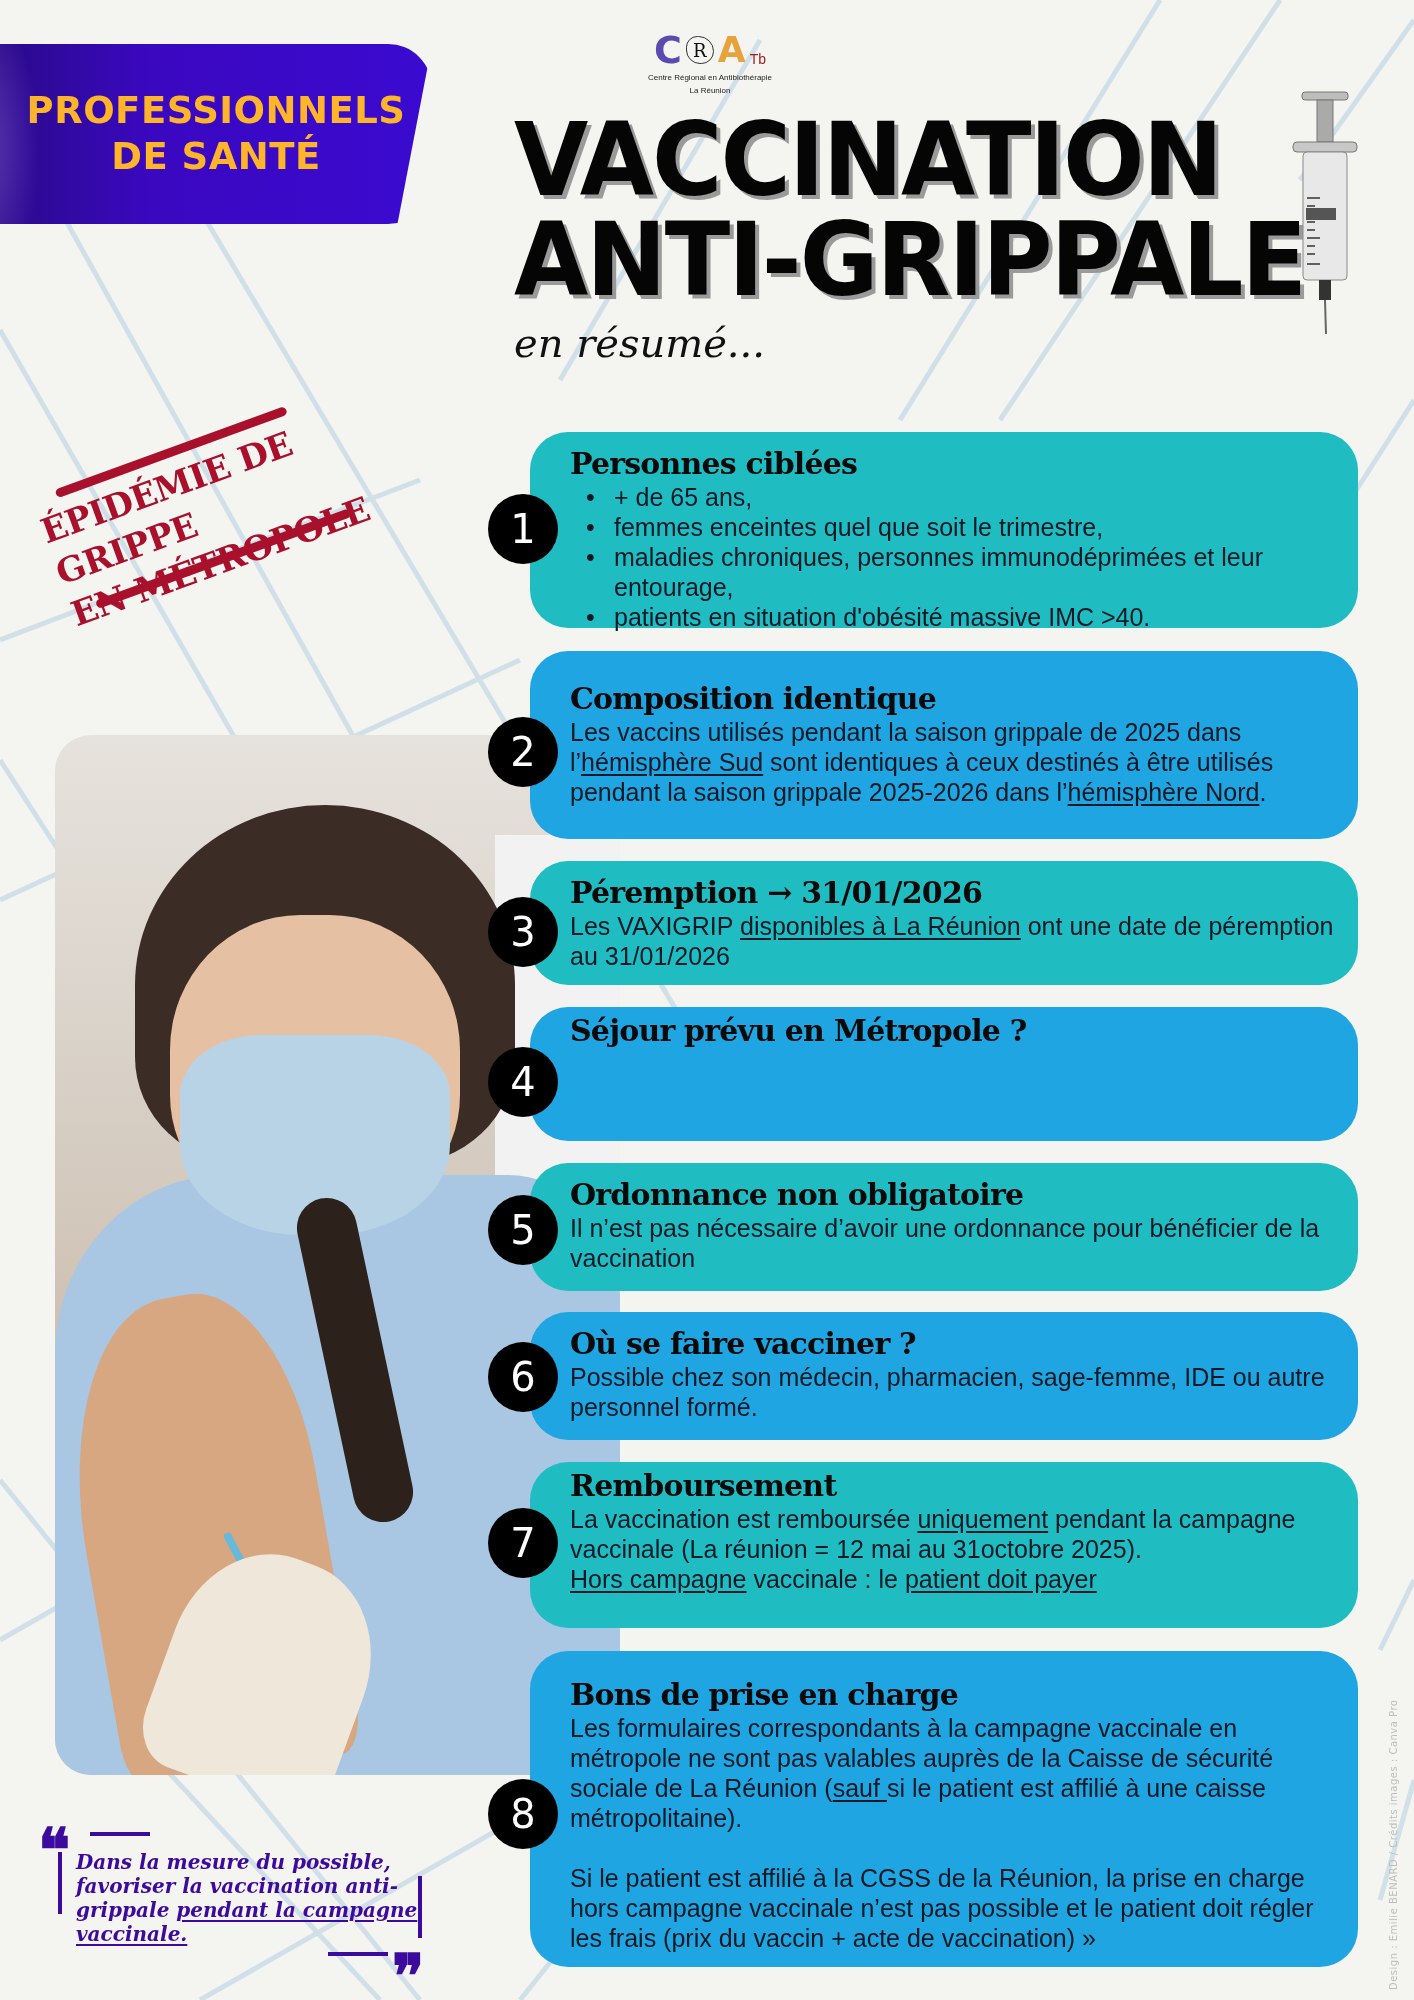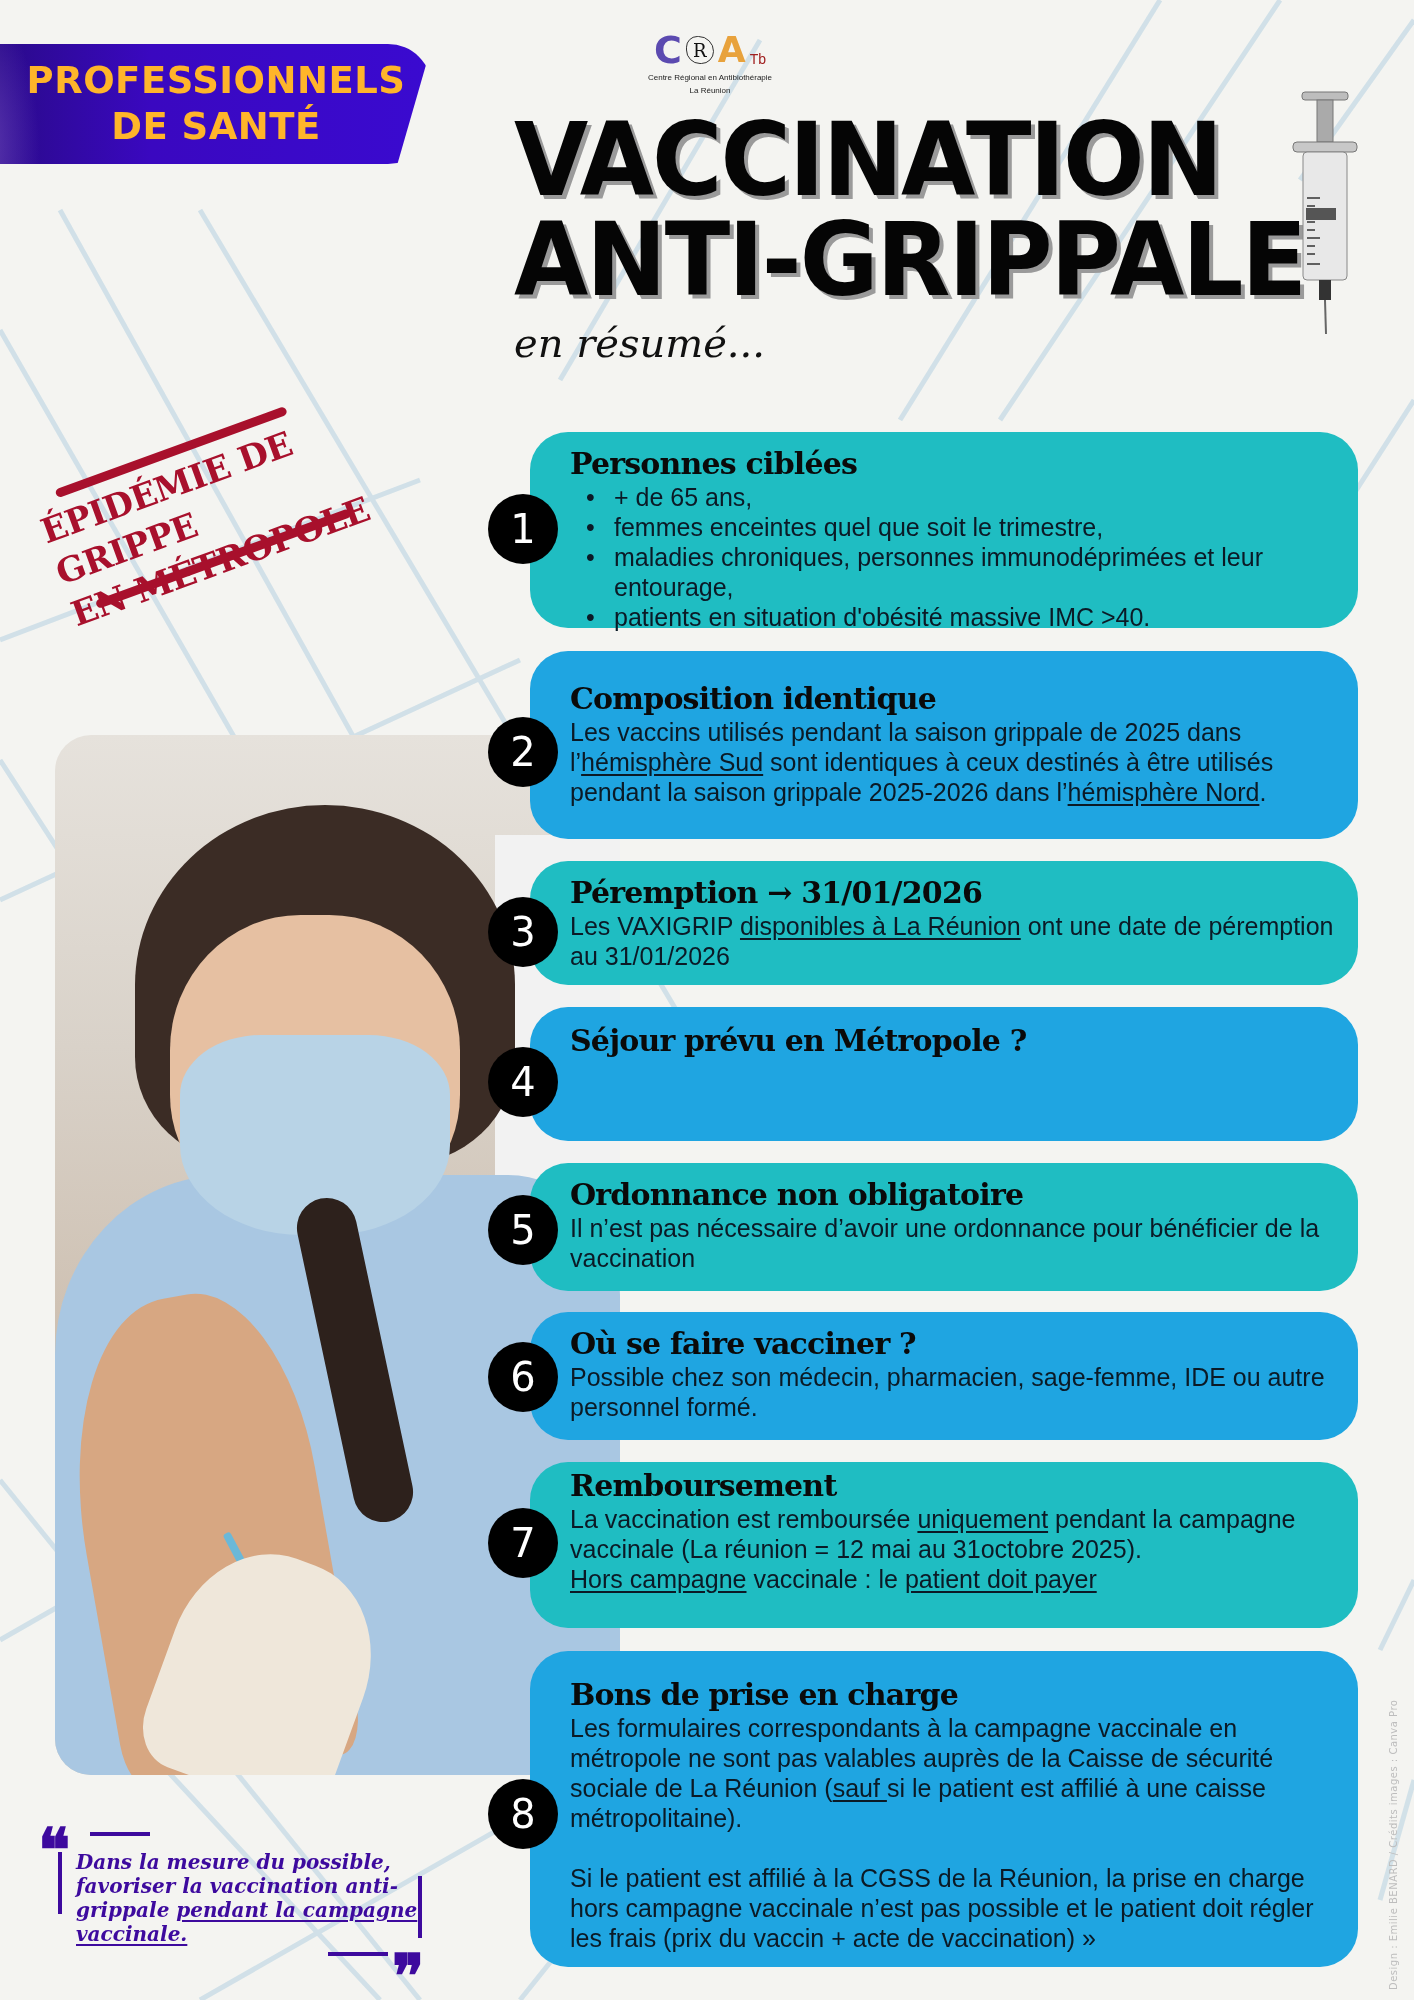--- a/index.html
+++ b/index.html
@@ -7,21 +7,21 @@
   body {
     position: relative;
     background: #f4f4f1;
     font-family: "Liberation Sans", "DejaVu Sans", sans-serif;
     color: #111;
   }
   .bg-lines { position: absolute; inset: 0; width: 1414px; height: 2000px; z-index: 0; }
 
   
   .pro-badge {
-    position: absolute; left: 0; top: 44px; width: 432px; height: 120px;
+    position: absolute; left: 0; top: 44px; width: 432px; height: 180px;
     background: linear-gradient(90deg, #2a0a8a 0%, #3a08c0 35%, #3a0ad0 100%);
     border-radius: 0 44px 44px 0;
     clip-path: polygon(0 0, 100% 0, 92% 100%, 0 100%);
     display: flex; flex-direction: column; align-items: center; justify-content: center;
     z-index: 2;
   }
   .pro-badge::before {
     content: ""; position: absolute; left: -20px; top: -44px; width: 60px; height: 300px;
     background: radial-gradient(ellipse at left, rgba(150,110,220,0.5), rgba(255,255,255,0) 70%);
   }
@@ -234,21 +234,21 @@
 </div>
 
 <div class="card teal" style="top:861px;height:124px;">
   <div class="num" style="top:36px;">3</div>
   <h2 style="margin-top:8px;">Péremption → 31/01/2026</h2>
   <p><span>Les VAXIGRIP </span><u>disponibles à La Réunion</u><span> ont une date de péremption au 31/01/2026</span></p>
 </div>
 
 <div class="card blue" style="top:1007px;height:134px;">
   <div class="num" style="top:40px;">4</div>
-  <h2 style="margin-top:10px;">Séjour prévu en Métropole ?</h2>
+  <h2 style="">Séjour prévu en Métropole ?</h2>
 </div>
 
 <div class="card teal" style="top:1163px;height:128px;">
   <div class="num" style="top:32px;">5</div>
   <h2 style="margin-top:8px;">Ordonnance non obligatoire</h2>
   <p>Il n’est pas nécessaire d’avoir une ordonnance pour bénéficier de la vaccination</p>
 </div>
 
 <div class="card blue" style="top:1312px;height:128px;">
   <div class="num" style="top:30px;">6</div>

